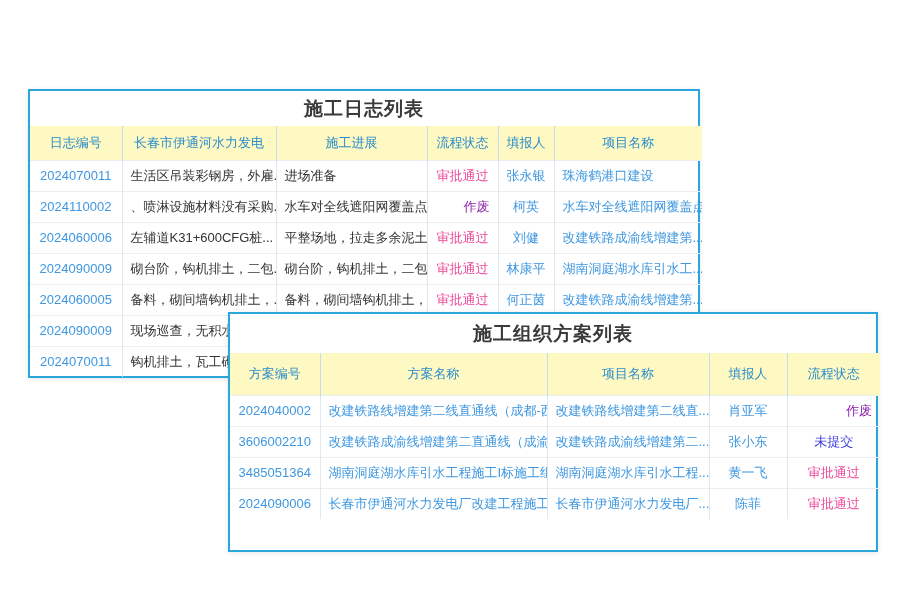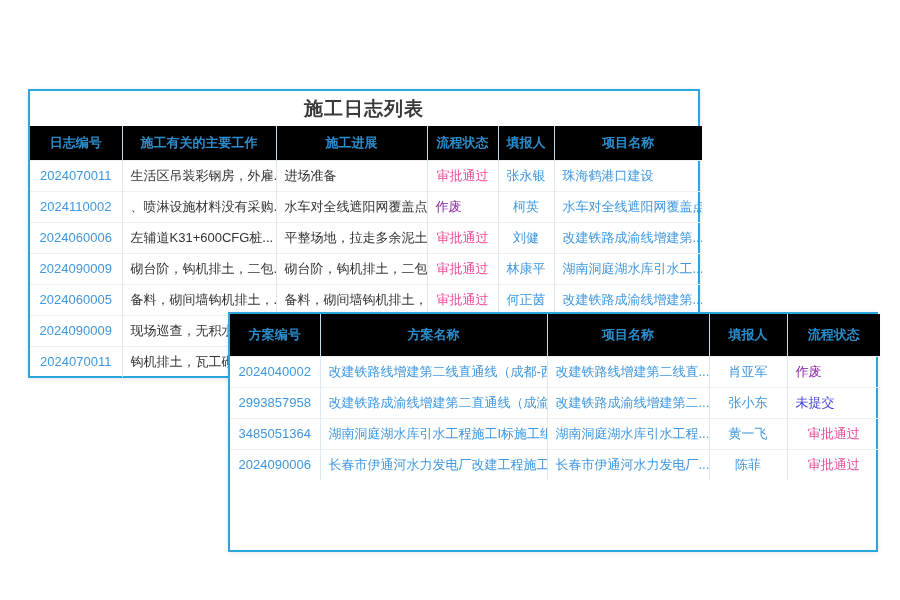--- a/index.html
+++ b/index.html
@@ -13,58 +13,58 @@
   .panel-plan { left: 228px; top: 272px; width: 650px; height: 240px; z-index: 2; }
 
   .panel-title { display: flex; align-items: center; justify-content: center;
     font-size: 19px; font-weight: bold; color: #3a3a3a; letter-spacing: 1px; }
   .panel-log  .panel-title { height: 35px; }
   .panel-plan .panel-title { height: 39px; }
 
   table { border-collapse: collapse; table-layout: fixed; width: 100%; }
   th, td { font-size: 13px; overflow: hidden; white-space: nowrap;
     text-overflow: clip; padding: 0 8px; }
-  thead th { background: #000000; color: #2b8ccb; font-weight: bold;
+  thead th { background: #fef9c3; color: #2b8ccb; font-weight: normal;
     border-left: 1px solid #c3dcee; }
   thead th:first-child { border-left: none; }
   .panel-log  thead th { height: 34px; }
   .panel-plan thead th { height: 42px; }
   tbody td { border-top: 1px solid #ebeef2; border-left: 1px solid #dde8f1;
     color: #333; }
   tbody td:first-child { border-left: none; }
   .panel-log  tbody td { height: 31px; }
   .panel-plan tbody td { height: 31px; }
 
   .c-center { text-align: center; }
   .c-left { text-align: left; }
   .link { color: #3e97e0; }
   .st-pass { color: #ec4899; text-align: center; }
-  .st-void { color: #8e24aa; text-align: left; }
-  .st-unsub { color: #3c3ce0; text-align: left; }
+  .st-void { color: #8e24aa; text-align: right; }
+  .st-unsub { color: #3c3ce0; text-align: center; }
 </style>
 </head>
 <body>
 
 <div class="stage">
 
   <div class="panel panel-log">
     <div class="panel-title">施工日志列表</div>
     <table>
       <colgroup>
           <col style="width:92px">
           <col style="width:154px">
           <col style="width:151px">
           <col style="width:71px">
           <col style="width:56px">
           <col style="width:148px">
         </colgroup>
       <thead>
         <tr>
           <th class="c-center">日志编号</th>
-          <th class="c-center">施工有关的主要工作</th>
+          <th class="c-center">长春市伊通河水力发电</th>
           <th class="c-center">施工进展</th>
           <th class="c-center">流程状态</th>
           <th class="c-center">填报人</th>
           <th class="c-center">项目名称</th>
         </tr>
       </thead>
       <tbody>
         <tr>
           <td class="c-center link">2024070011</td>
           <td class="c-left">生活区吊装彩钢房，外雇...</td>
@@ -119,20 +119,21 @@
           <td class="c-left"></td>
           <td class="st-pass"></td>
           <td class="c-center link"></td>
           <td class="c-left link"></td>
         </tr>
       </tbody>
     </table>
   </div>
 
   <div class="panel panel-plan">
+    <div class="panel-title">施工组织方案列表</div>
     <table>
       <colgroup>
           <col style="width:90px">
           <col style="width:227px">
           <col style="width:162px">
           <col style="width:78px">
           <col style="width:93px">
         </colgroup>
       <thead>
         <tr>
@@ -145,21 +146,21 @@
       </thead>
       <tbody>
         <tr>
           <td class="c-center link">2024040002</td>
           <td class="c-left link">改建铁路线增建第二线直通线（成都-西...</td>
           <td class="c-left link">改建铁路线增建第二线直...</td>
           <td class="c-center link">肖亚军</td>
           <td class="st-void">作废</td>
         </tr>
         <tr>
-          <td class="c-center link">2993857958</td>
+          <td class="c-center link">3606002210</td>
           <td class="c-left link">改建铁路成渝线增建第二直通线（成渝枢...</td>
           <td class="c-left link">改建铁路成渝线增建第二...</td>
           <td class="c-center link">张小东</td>
           <td class="st-unsub">未提交</td>
         </tr>
         <tr>
           <td class="c-center link">3485051364</td>
           <td class="c-left link">湖南洞庭湖水库引水工程施工I标施工组织...</td>
           <td class="c-left link">湖南洞庭湖水库引水工程...</td>
           <td class="c-center link">黄一飞</td>

